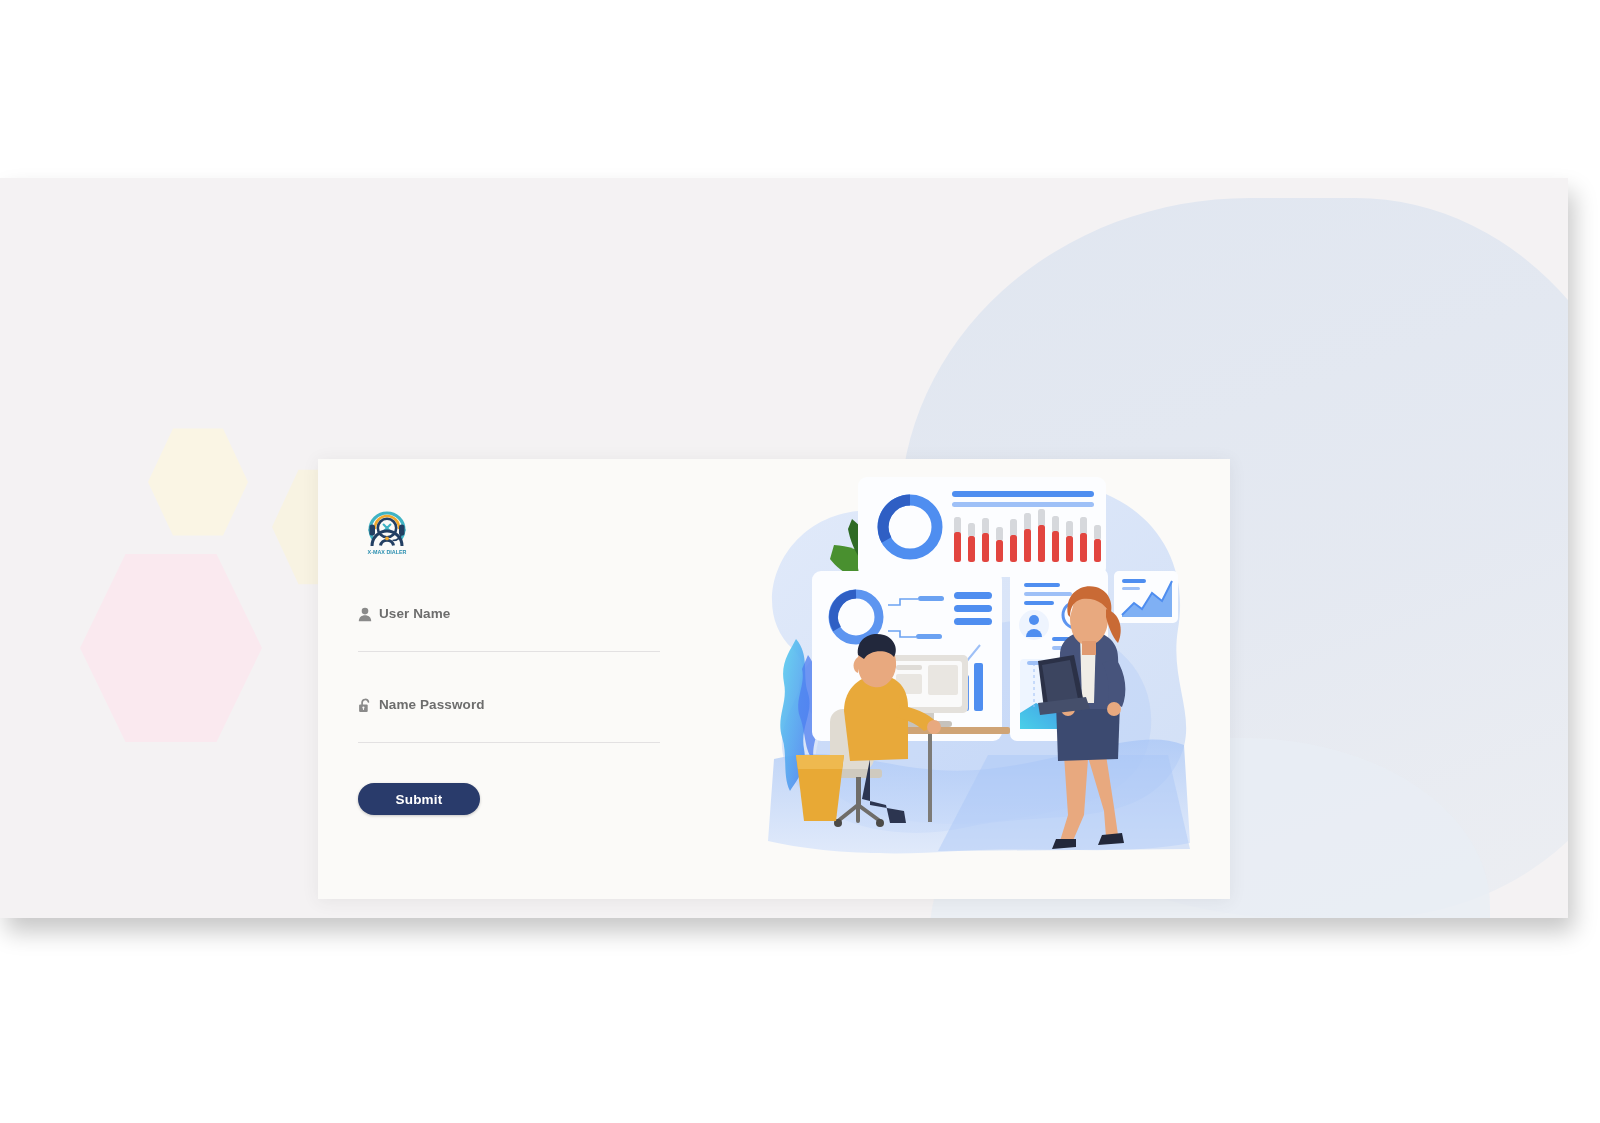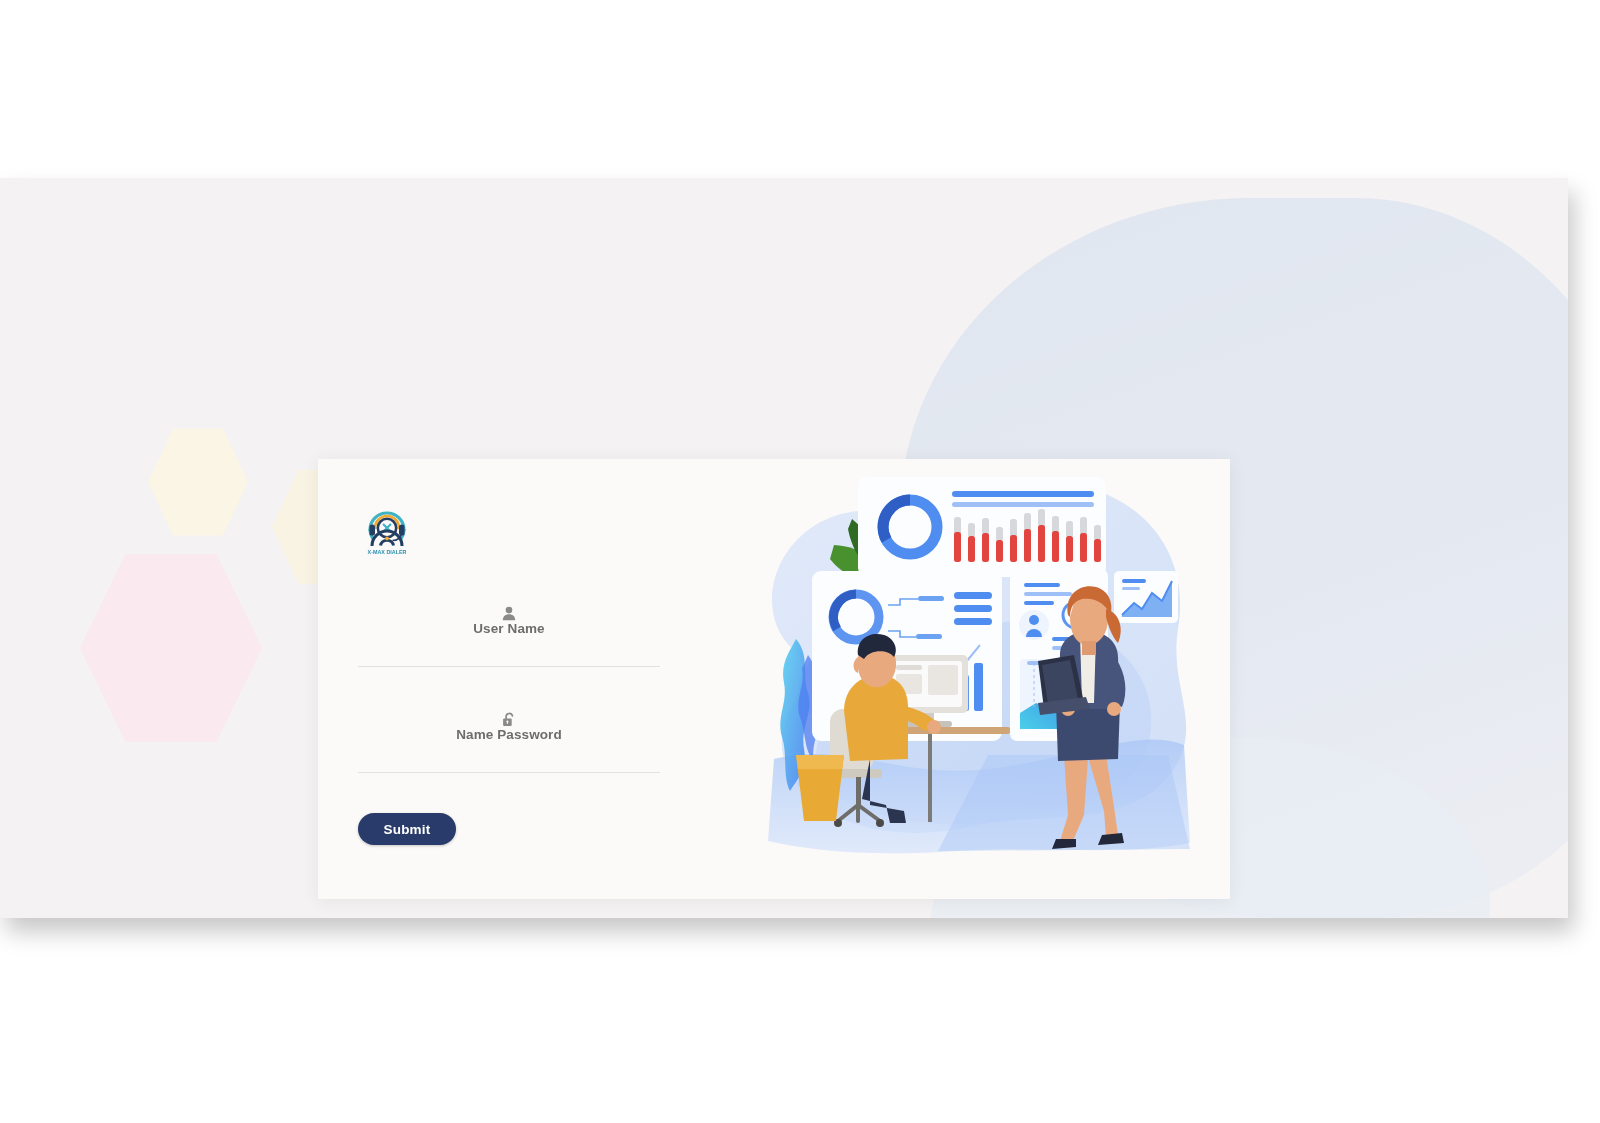--- a/index.html
+++ b/index.html
@@ -66,23 +66,22 @@
     position: relative;
   }
 
   
   #logo { width: 58px; height: 56px; display: block; }
 
   
   #form-fields { margin-top: 50px; }
   .field { width: 302px; margin-bottom: 45px; position: relative; }
   .field-label-row {
-    display: flex; align-items: center; 
+    display: flex; align-items: flex-end; gap: 7px;
     margin-bottom: 4px;
-    flex-direction: column;
   }
   .field-icon { width: 14px; height: 15px; display: block; flex: none; }
   .field-label {
     font-size: 13.5px;
     font-weight: bold;
     color: #6d6d6d;
     letter-spacing: .1px;
     line-height: 16px;
   }
   .field-input {
@@ -92,21 +91,21 @@
     background: transparent;
     outline: none;
     font-family: "Liberation Sans", sans-serif;
     font-size: 13.5px;
     color: #444;
     padding: 0 2px 3px 2px;
     display: block;
   }
   #submit-button {
     margin-top: -5px;
-    width: 98px; height: 32px;
+    width: 122px; height: 32px;
     border: none; border-radius: 16px;
     background: #293b6b;
     color: #ffffff;
     font-family: "Liberation Sans", sans-serif;
     font-size: 13.5px;
     font-weight: bold;
     letter-spacing: .2px;
     cursor: pointer;
     box-shadow: 0 1px 3px rgba(0,0,0,0.22);
   }

